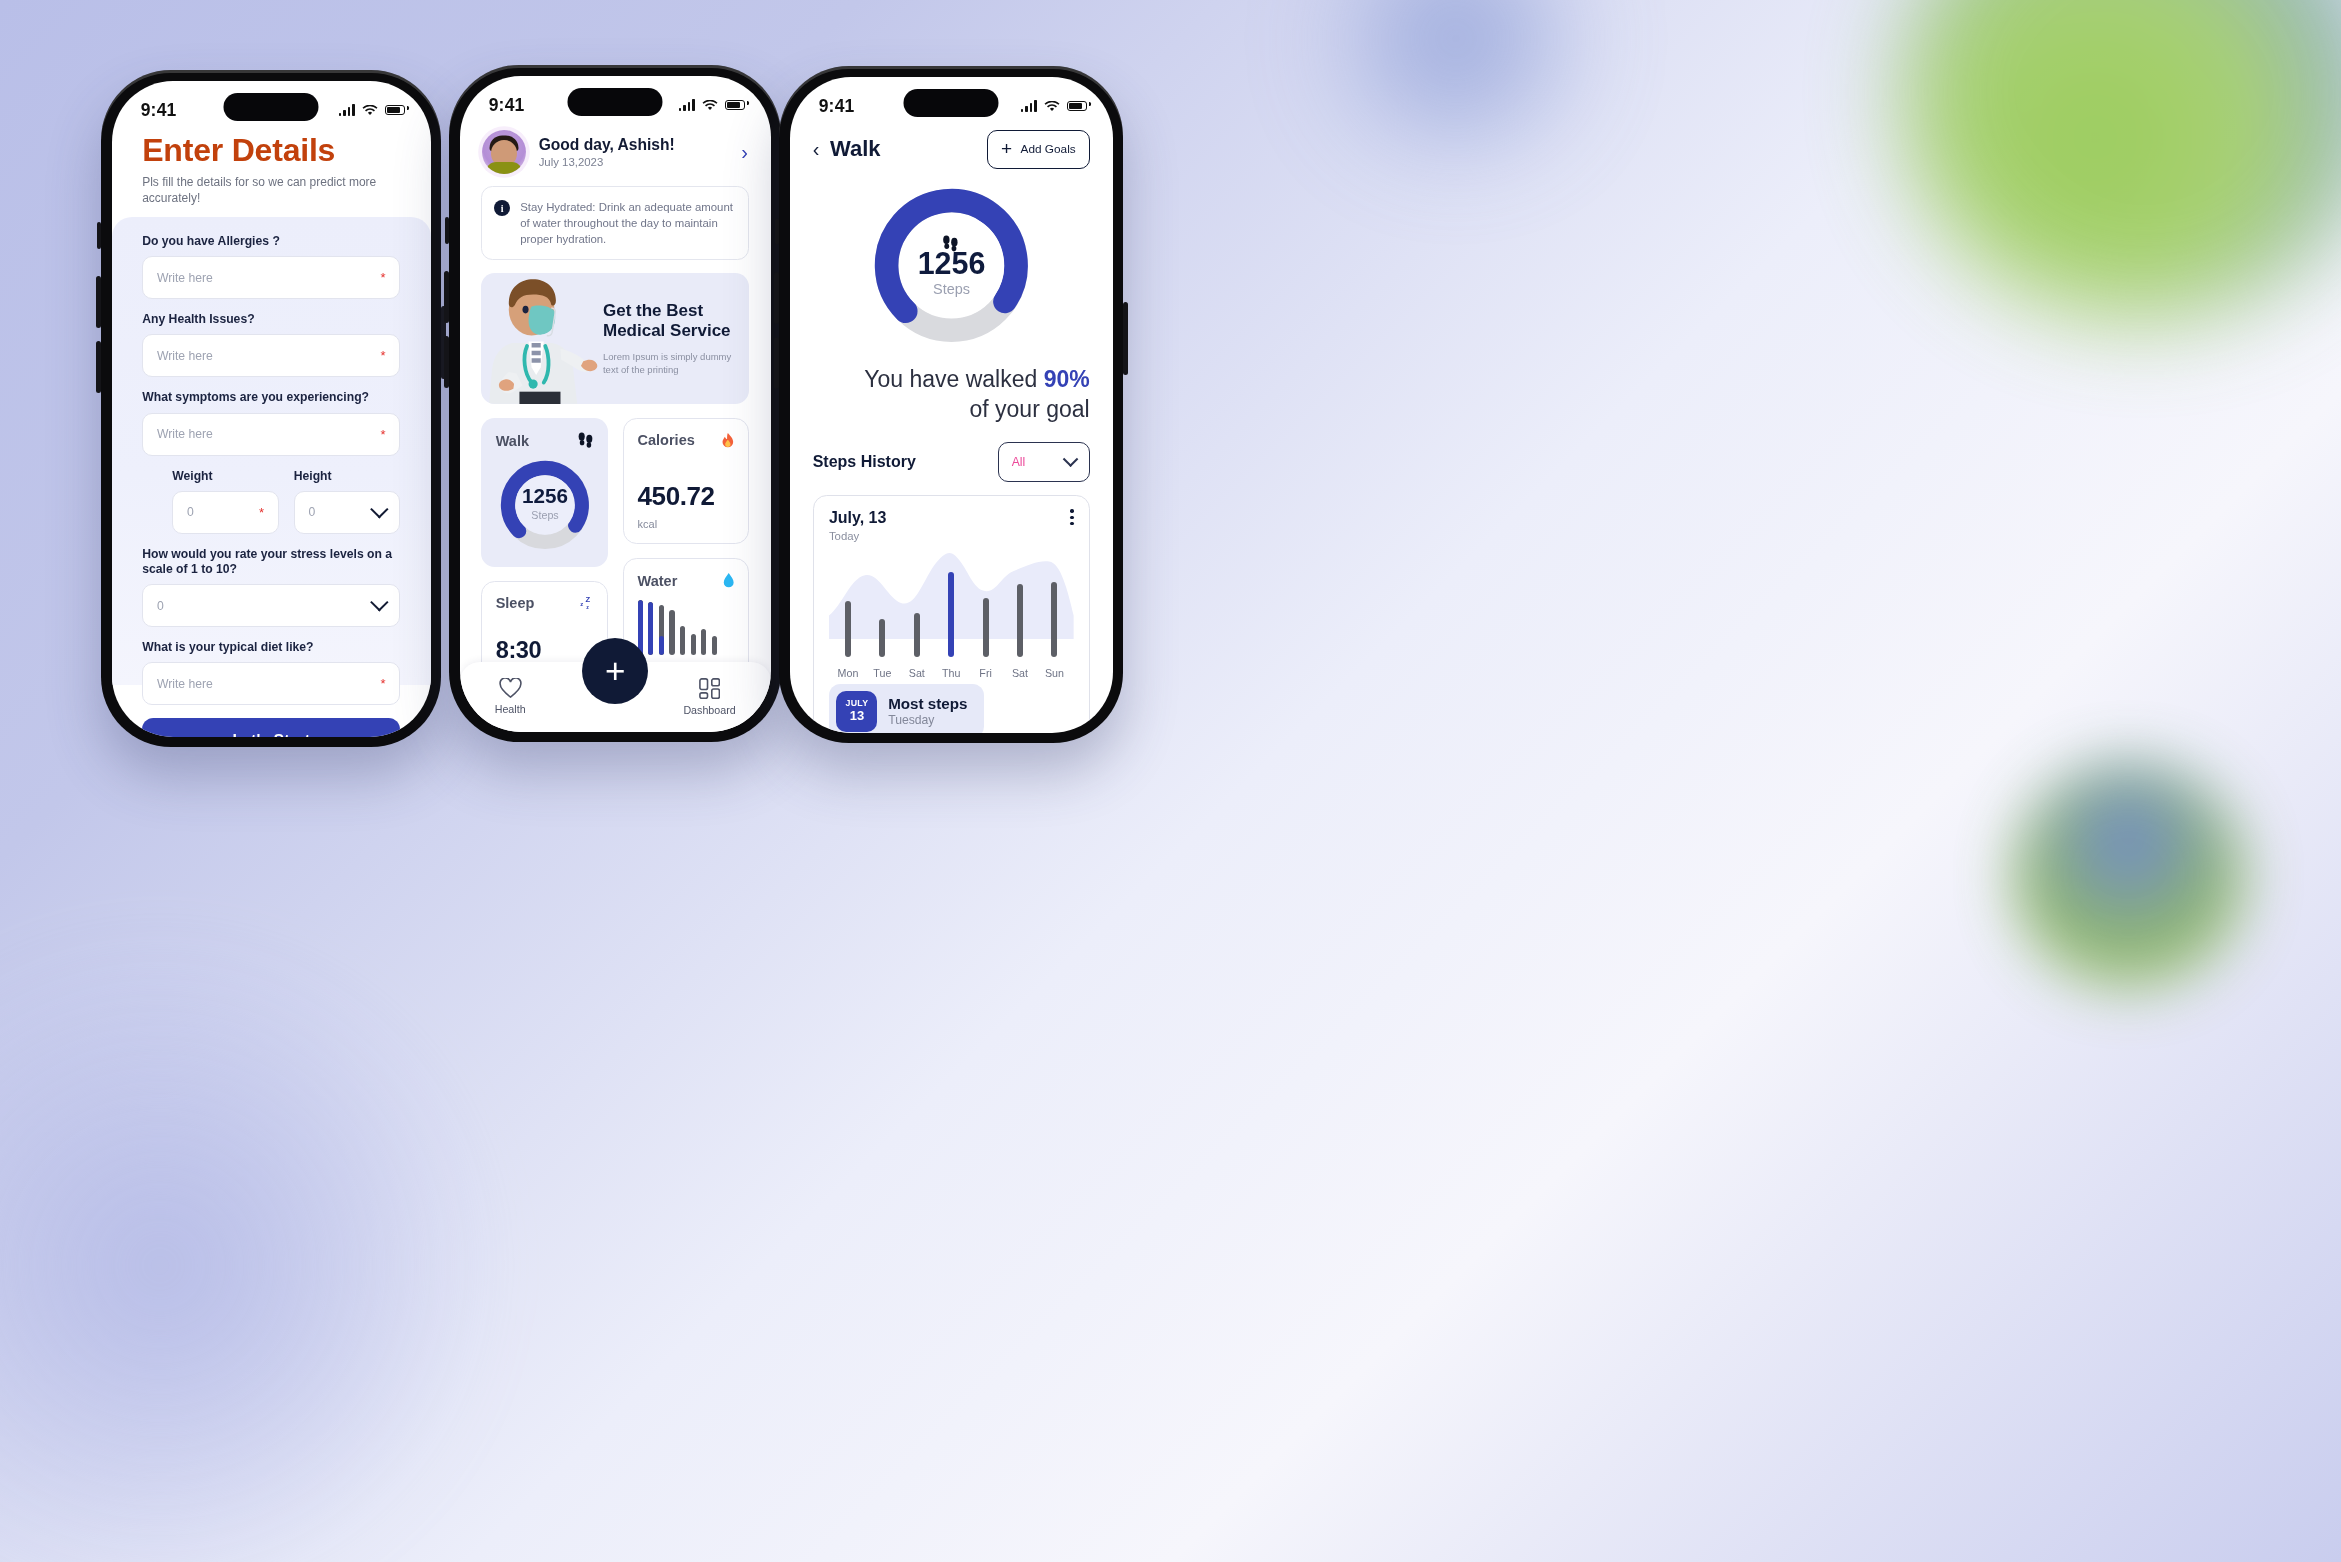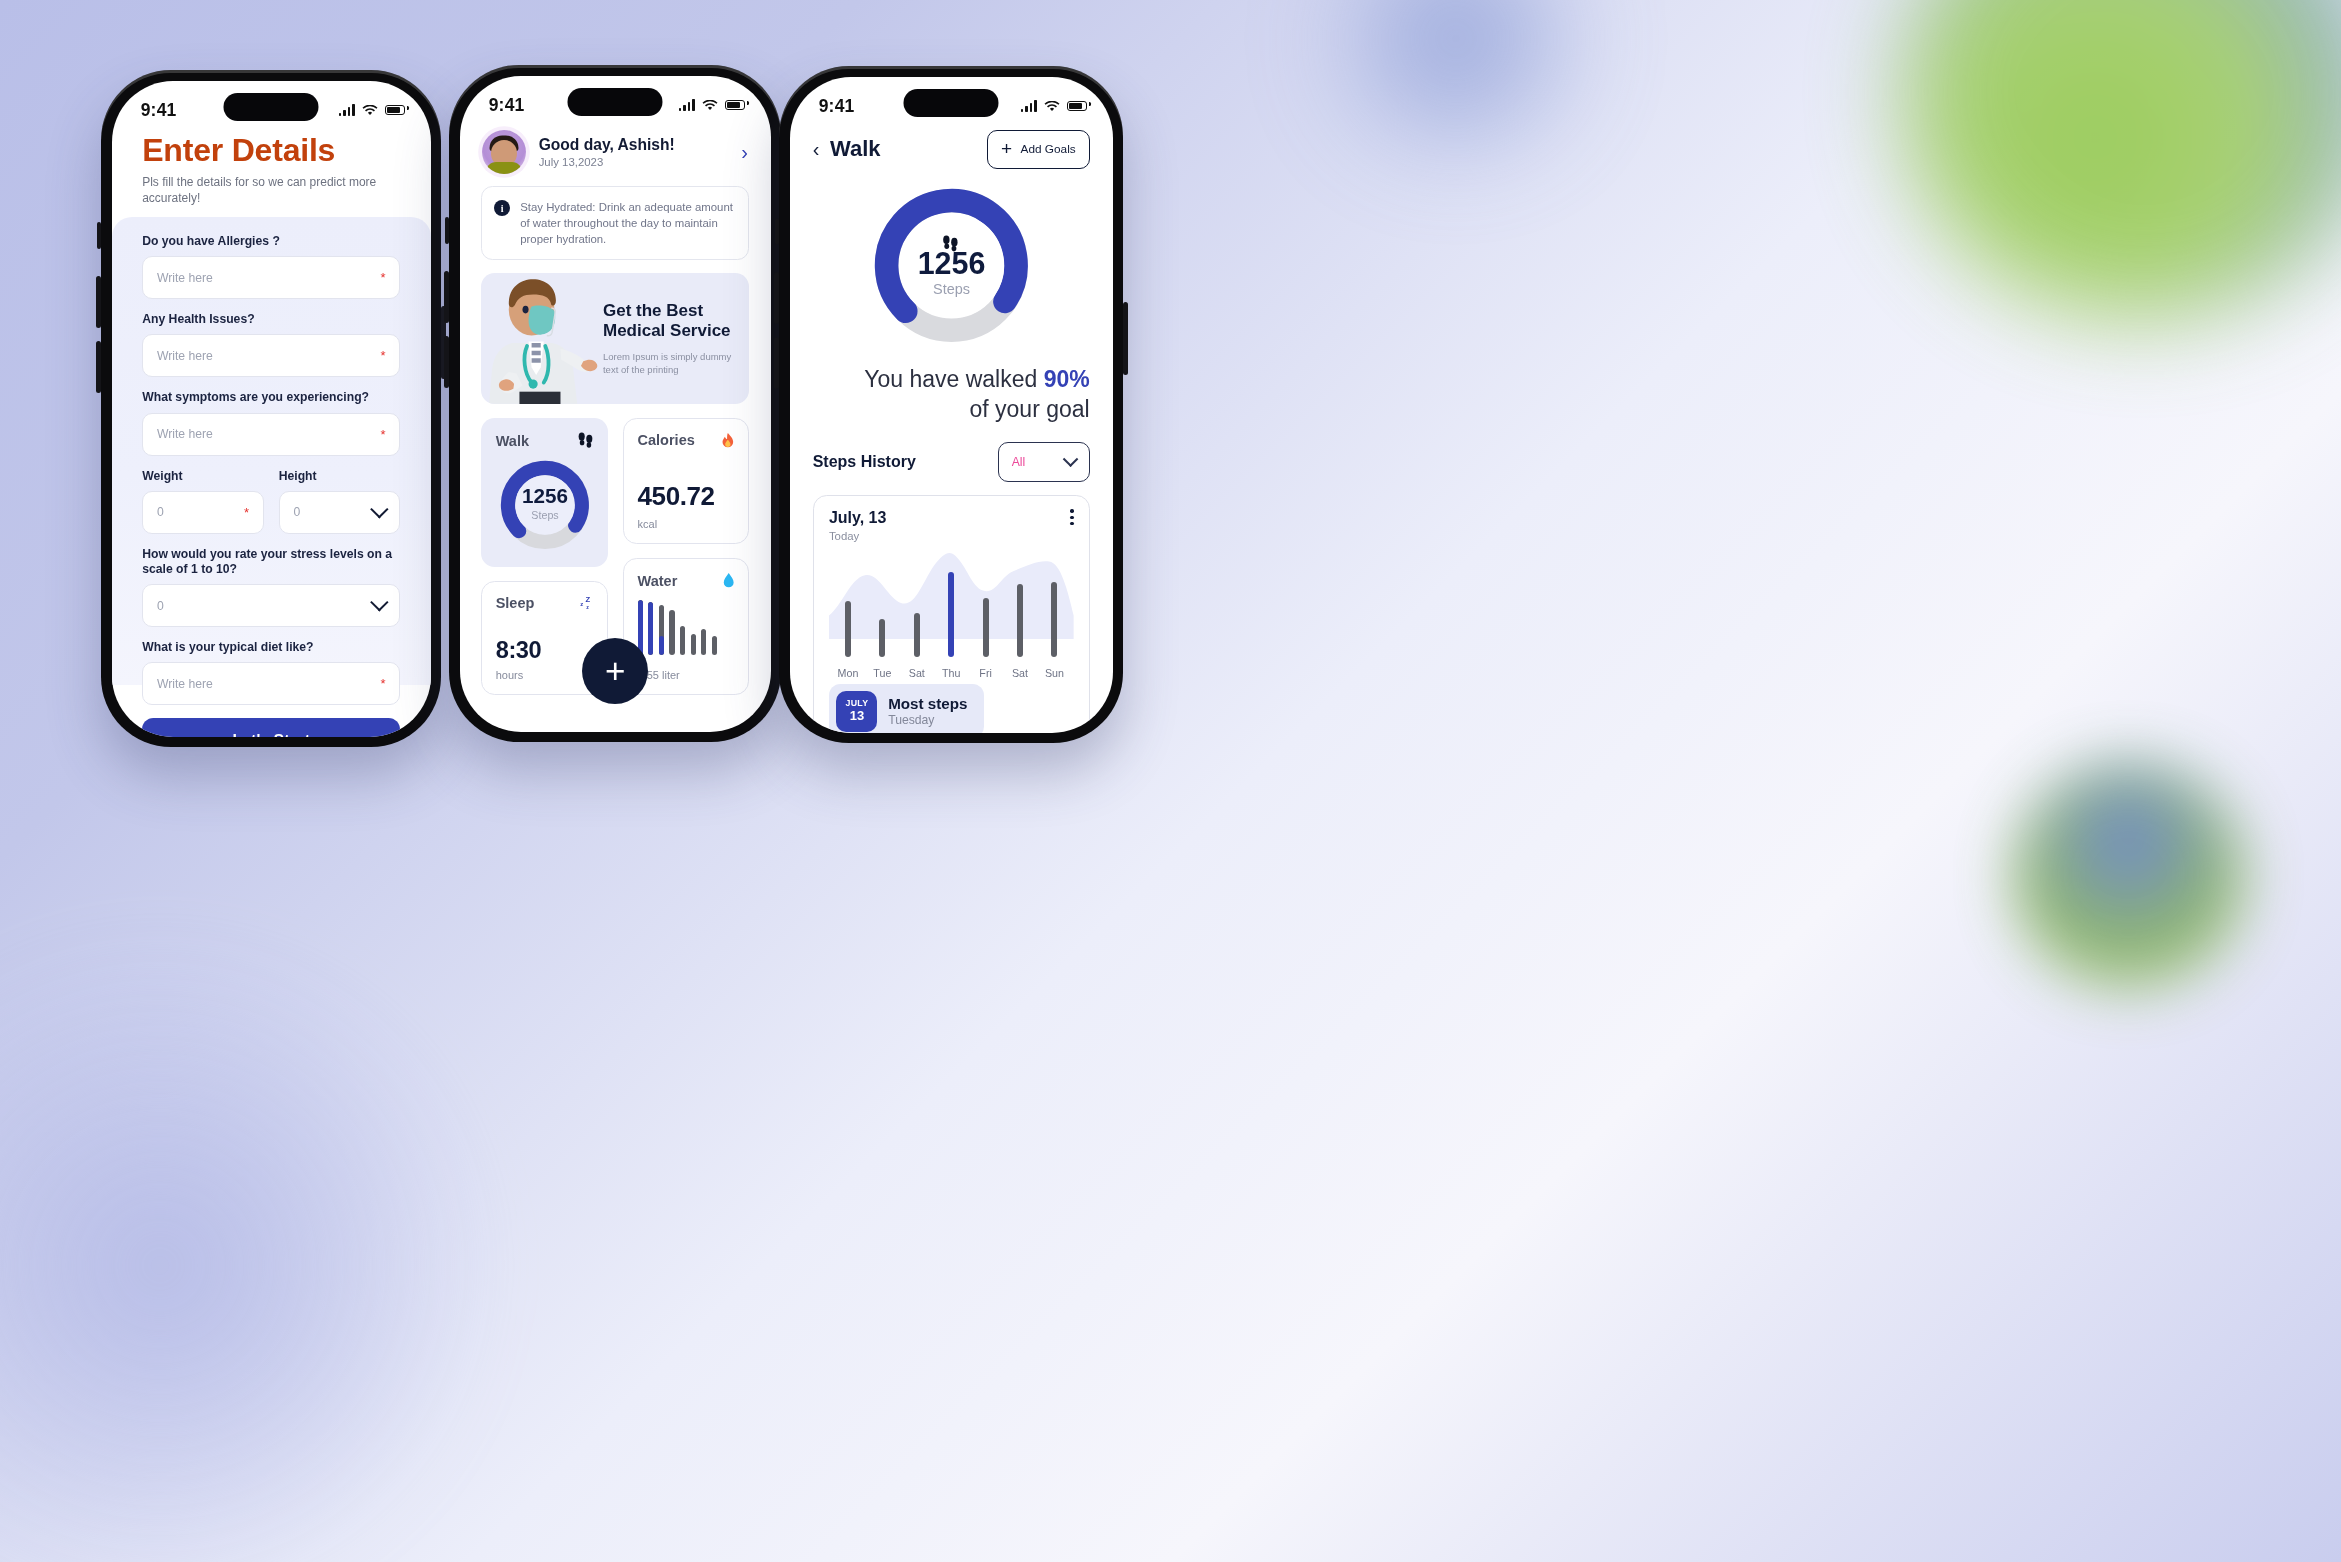--- a/index.html
+++ b/index.html
@@ -51,21 +51,21 @@
   .p1-sub{font-size:12px;color:#6d7280;line-height:1.33;margin:5.3px 0 0;max-width:252px;}
   .form-panel{margin-top:10.7px;background:linear-gradient(180deg,#eceefb 0%,#eef0fc 55%,#f4f5fd 100%);
      border-radius:20px 20px 0 0;padding:17px 30.5px 0;height:468px;box-sizing:border-box;}
   .fl{font-size:12.2px;font-weight:700;color:#1b2340;margin:0 0 6.9px;line-height:1.25;}
   .fi{height:43px;background:#fff;border:0.8px solid #e2e4ee;border-radius:10px;
      display:flex;align-items:center;padding:0 13.7px;box-sizing:border-box;margin-bottom:13px;}
   .fi .ph{flex:1;font-size:12.2px;color:#9ea3b2;}
   .ast{color:#e5322e;font-size:13px;line-height:1;}
   .chev{width:10.7px;height:10.7px;border-right:2px solid #121a33;border-bottom:2px solid #121a33;
      transform:rotate(45deg) translate(-2.3px,-2.3px);}
-  .row2{display:flex;gap:15px;}
+  .row2{display:flex;gap:15px;margin-left:30px;}
   .row2 > div{flex:1;}
   .cta{height:46px;background:#3442b5;border-radius:11.4px;display:flex;align-items:center;
      justify-content:center;color:#fff;font-size:16px;font-weight:700;margin-top:8.4px;cursor:pointer;}
 
   
   .p2{padding:3px 21.3px 0;}
   .greet{display:flex;align-items:center;gap:12.2px;padding:4.6px 1.5px 0;}
   .avatar{width:44px;height:44px;border-radius:50%;flex:none;position:relative;overflow:hidden;
      background:radial-gradient(circle at 50% 40%,#c3a4de 0%,#b48ed6 60%,#f2e3f6 100%);
      box-shadow:0 0 0 3.8px #f7eefb;}
@@ -374,20 +374,37 @@
                 <div style="width: 5.3px; border-radius: 3px; height: 28.5px; position: relative; overflow: hidden; background: rgb(93, 95, 102);"></div>
                 <div style="width: 5.3px; border-radius: 3px; height: 21px; position: relative; overflow: hidden; background: rgb(93, 95, 102);"></div>
                 <div style="width: 5.3px; border-radius: 3px; height: 26px; position: relative; overflow: hidden; background: rgb(93, 95, 102);"></div>
                 <div style="width: 5.3px; border-radius: 3px; height: 18.7px; position: relative; overflow: hidden; background: rgb(93, 95, 102);"></div>
               </div>
             <div class="unit" style="margin-top:auto;">0.55 liter</div>
           </div>
         </div>
       </div>
     </div>
+    <div class="tabbar">
+      <div class="tabitem">
+        <svg width="23" height="20.6" viewBox="0 0 30 27">
+          <path d="M15 25C6 18 1.5 13 1.5 8.2A6.7 6.7 0 0 1 15 5.4 6.7 6.7 0 0 1 28.5 8.2C28.5 13 24 18 15 25z" fill="none" stroke="#4e5366" stroke-width="2.1"></path>
+        </svg>
+        <span>Health</span>
+      </div>
+      <div class="tabitem">
+        <svg width="21.3" height="21.3" viewBox="0 0 28 28">
+          <rect x="1.2" y="1.2" width="10" height="14" rx="2.4" fill="none" stroke="#4e5366" stroke-width="2.1"></rect>
+          <rect x="16.8" y="1.2" width="10" height="9" rx="2.4" fill="none" stroke="#4e5366" stroke-width="2.1"></rect>
+          <rect x="1.2" y="19.6" width="10" height="7.2" rx="2.4" fill="none" stroke="#4e5366" stroke-width="2.1"></rect>
+          <rect x="16.8" y="14.4" width="10" height="12.4" rx="2.4" fill="none" stroke="#4e5366" stroke-width="2.1"></rect>
+        </svg>
+        <span>Dashboard</span>
+      </div>
+    </div>
     <div class="fab">
         <span>+</span>
       </div>
   </div>
 </div>
 
 <div class="phone" id="phone3">
   <div class="btn-side" style="left:-3.8px;top:152px;width:3.8px;height:27.4px;"></div>
   <div class="btn-side" style="left:-4.6px;top:206px;width:4.6px;height:52px;"></div>
   <div class="btn-side" style="left:-4.6px;top:271px;width:4.6px;height:52px;"></div>

